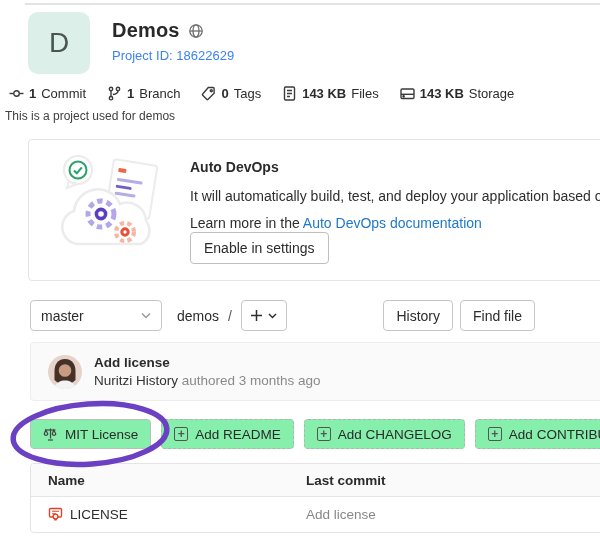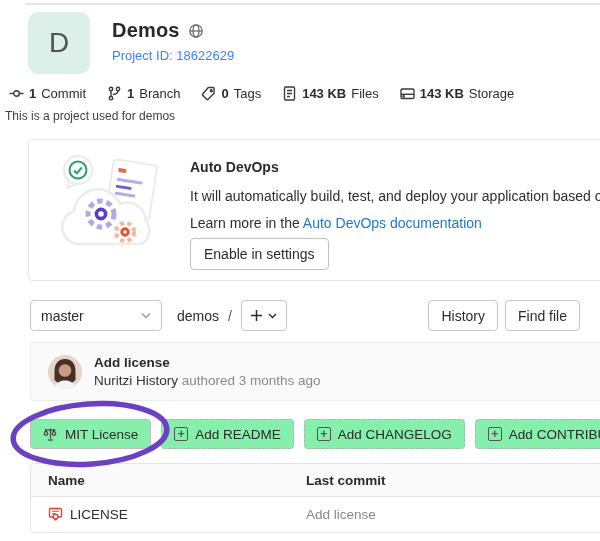--- a/index.html
+++ b/index.html
@@ -38,28 +38,28 @@
     margin: 16px 0 0 28px; width: 742px; height: 142px;
     border: 1px solid #e4e4e4; border-radius: 4px; display: flex; background: #fff;
   }
   .illustration { width: 152px; padding: 8px 0 0 24px; flex: 0 0 auto; }
   .devops-content { padding-top: 19px; padding-left: 9px; }
   .devops-title { font-size: 14px; font-weight: 700; color: #2b2b2b; }
   .devops-body { margin-top: 13px; font-size: 14px; color: #2e2e2e; white-space: nowrap; }
   .devops-learn { margin-top: 11px; font-size: 14px; white-space: nowrap; }
   .devops-link { color: #1f78cb; text-decoration: none; cursor: pointer; text-align: center; }
   .enable-btn {
-    margin-top: 7px; display: inline-block; padding: 7px 13px;
+    margin-top: 1px; display: inline-block; padding: 7px 13px;
     border: 1px solid #bfbfbf; border-radius: 4px; background: #fff;
     font-size: 14px; color: #2b2b2b; cursor: pointer;
     font-family: "Liberation Sans", sans-serif;
   }
 
   
-  .branch-row { margin: 19px 0 0 30px; width: 550px; display: flex; align-items: center; }
+  .branch-row { margin: 19px 0 0 30px; width: 505px; display: flex; align-items: center; }
   .branch-select {
     width: 132px; height: 31px; border: 1px solid #c6c6c6; border-radius: 4px;
     background: #fff; display: flex; align-items: center; justify-content: space-between;
     padding: 0 10px; font-size: 14px; color: #2c2c2c; cursor: pointer;
   }
   .path-name { margin-left: 15px; font-size: 14px; color: #2c2c2c; cursor: pointer; }
   .path-sep { margin: 0 9px; font-size: 14px; color: #555; }
   .plus-btn {
     width: 46px; height: 31px; border: 1px solid #c6c6c6; border-radius: 4px; background: #fff;
     display: flex; align-items: center; justify-content: center; gap: 5px; cursor: pointer;

